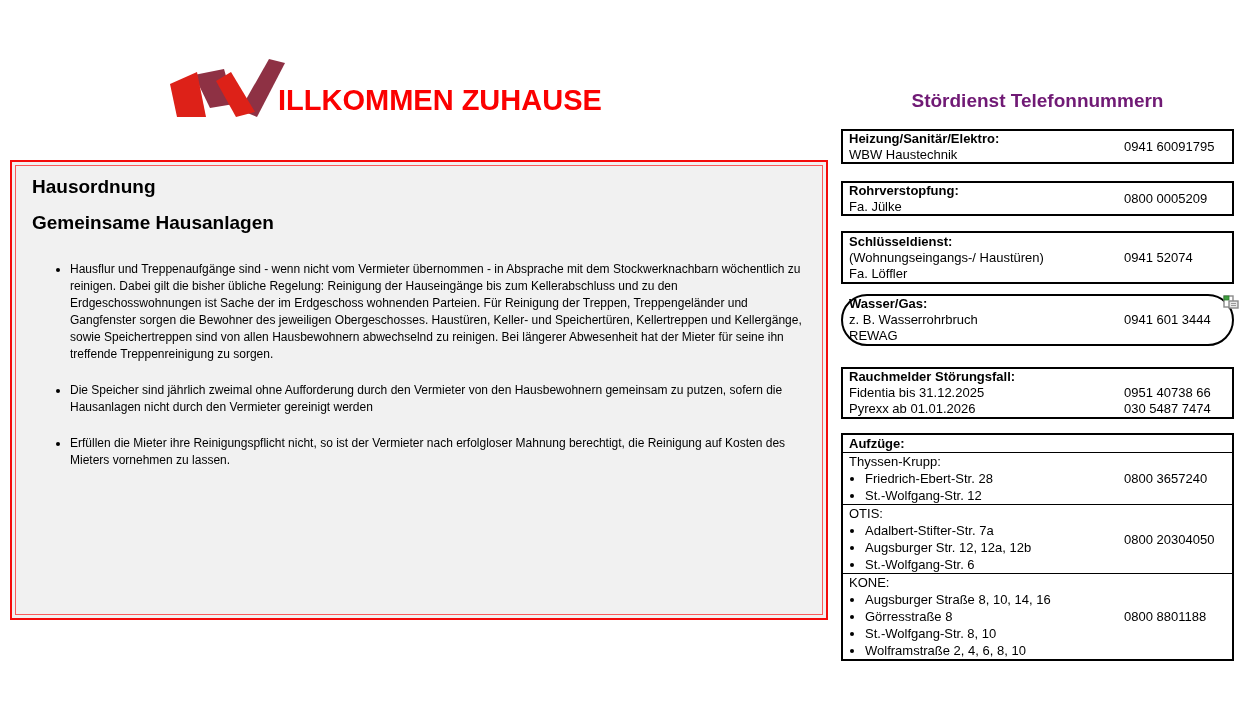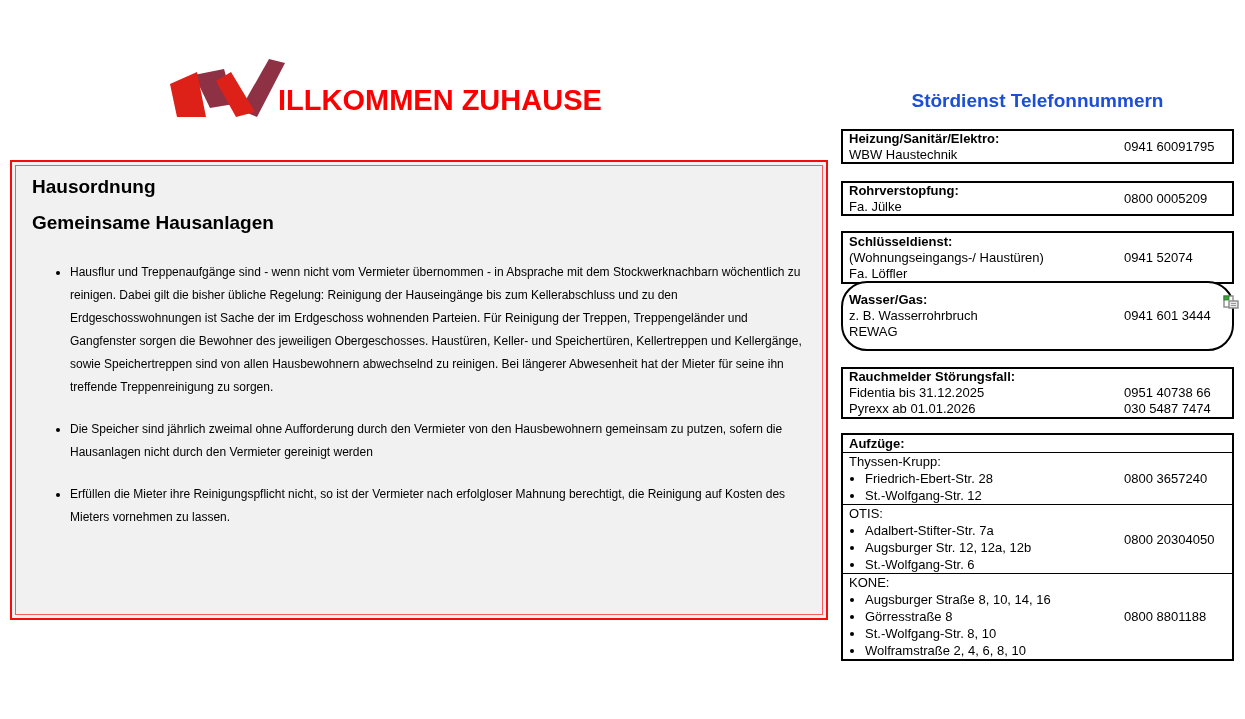--- a/index.html
+++ b/index.html
@@ -13,39 +13,39 @@
   .logo-text { position:absolute; left:112px; top:26px; font-size:29px; font-weight:bold;
     color:#fb0000; letter-spacing:0px; white-space:nowrap; }
 
   
   .rules-outer { position:absolute; left:10px; top:160px; width:818px; height:460px;
     border:2px solid #f40b0b; background:#f1f1f1; padding:3px; }
   .rules-inner { width:100%; height:100%; border:1px solid #fb5a5a; padding:8px 16px; }
   .rules-title { font-size:19px; font-weight:bold; margin-top:2px; }
   .rules-subtitle { font-size:19px; font-weight:bold; margin-top:14px; }
   .rules-list { margin-top:27px; padding-left:38px; list-style:disc; }
-  .rules-list li { font-size:12px; line-height:23px; padding-right:4px; }
+  .rules-list li { font-size:12px; line-height:17px; padding-right:4px; }
   .rules-list li + li { margin-top:19px; }
 
   
   .panel-title { position:absolute; left:841px; top:90px; width:393px; text-align:center;
-    color:#1d4ed8; font-weight:bold; font-size:19px; white-space:nowrap; }
+    color:#701a75; font-weight:bold; font-size:19px; white-space:nowrap; }
   .pbox { position:absolute; left:841px; width:393px; border:2px solid #000; background:#fff;
     font-size:13px; line-height:16px; }
   .pbox .row { display:flex; }
   .pbox .main { flex:1; padding:0 6px; }
   .pbox .phone { width:108px; flex:none; display:flex; align-items:center; }
   .pbox b { font-weight:bold;margin-top:39px; }
   .vcent { display:flex; }
   .vcent .main { display:flex; flex-direction:column; justify-content:center; }
 
   .box1 { top:129px; height:35px; }
   .box2 { top:181px; height:35px; }
   .box3 { top:231px; height:53px; }
-  .box4 { top:281px; height:70px;border-radius:26px; }
+  .box4 { top:294px; height:52px;border-radius:26px; }
   .box5 { top:367px; height:52px; }
   .box6 { top:433px; line-height:17px; }
 
   .box5 .hdr { padding:0 6px; font-weight:bold; }
   .box6 .hdr { padding:0 6px; font-weight:bold; border-bottom:1px solid #000; }
   .lift-section { display:flex; border-bottom:1px solid #000; }
   .lift-section:last-child { border-bottom:none; }
   .lift-section .main { padding:0 6px; }
   .lift-section ul { list-style:disc; padding-left:16px; margin:0; }
   .lift-section .phone { align-items:center; }

